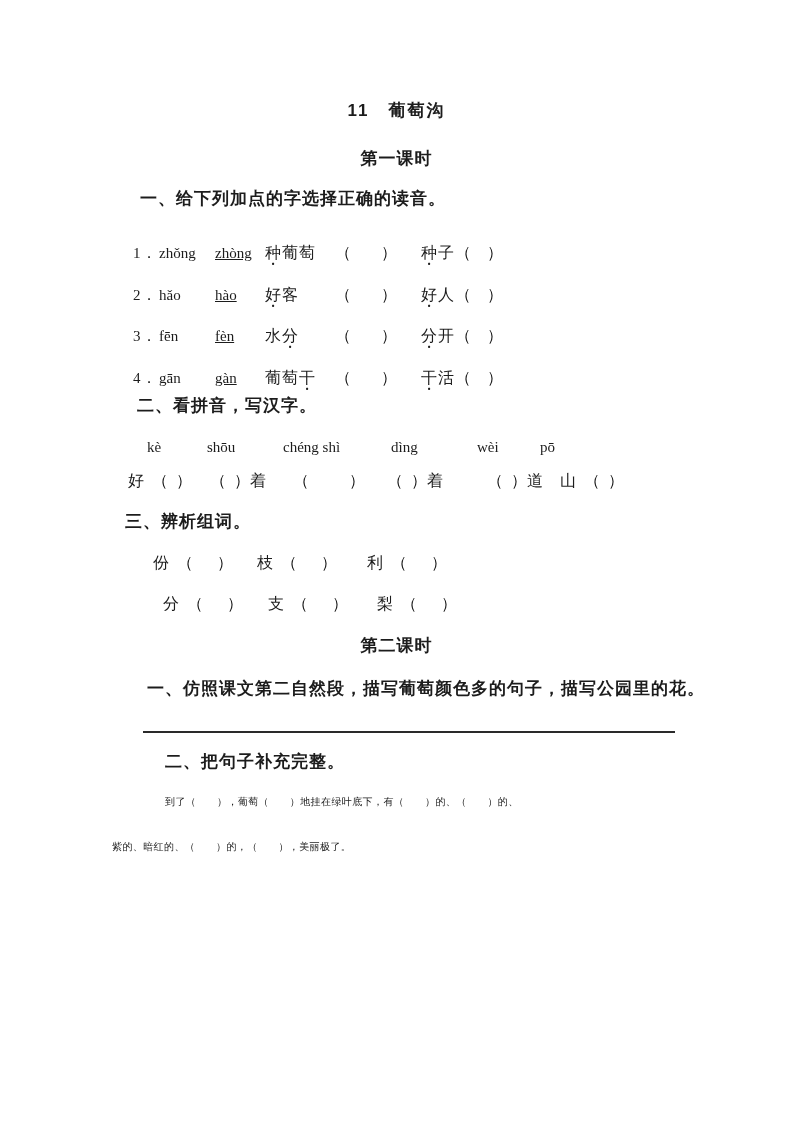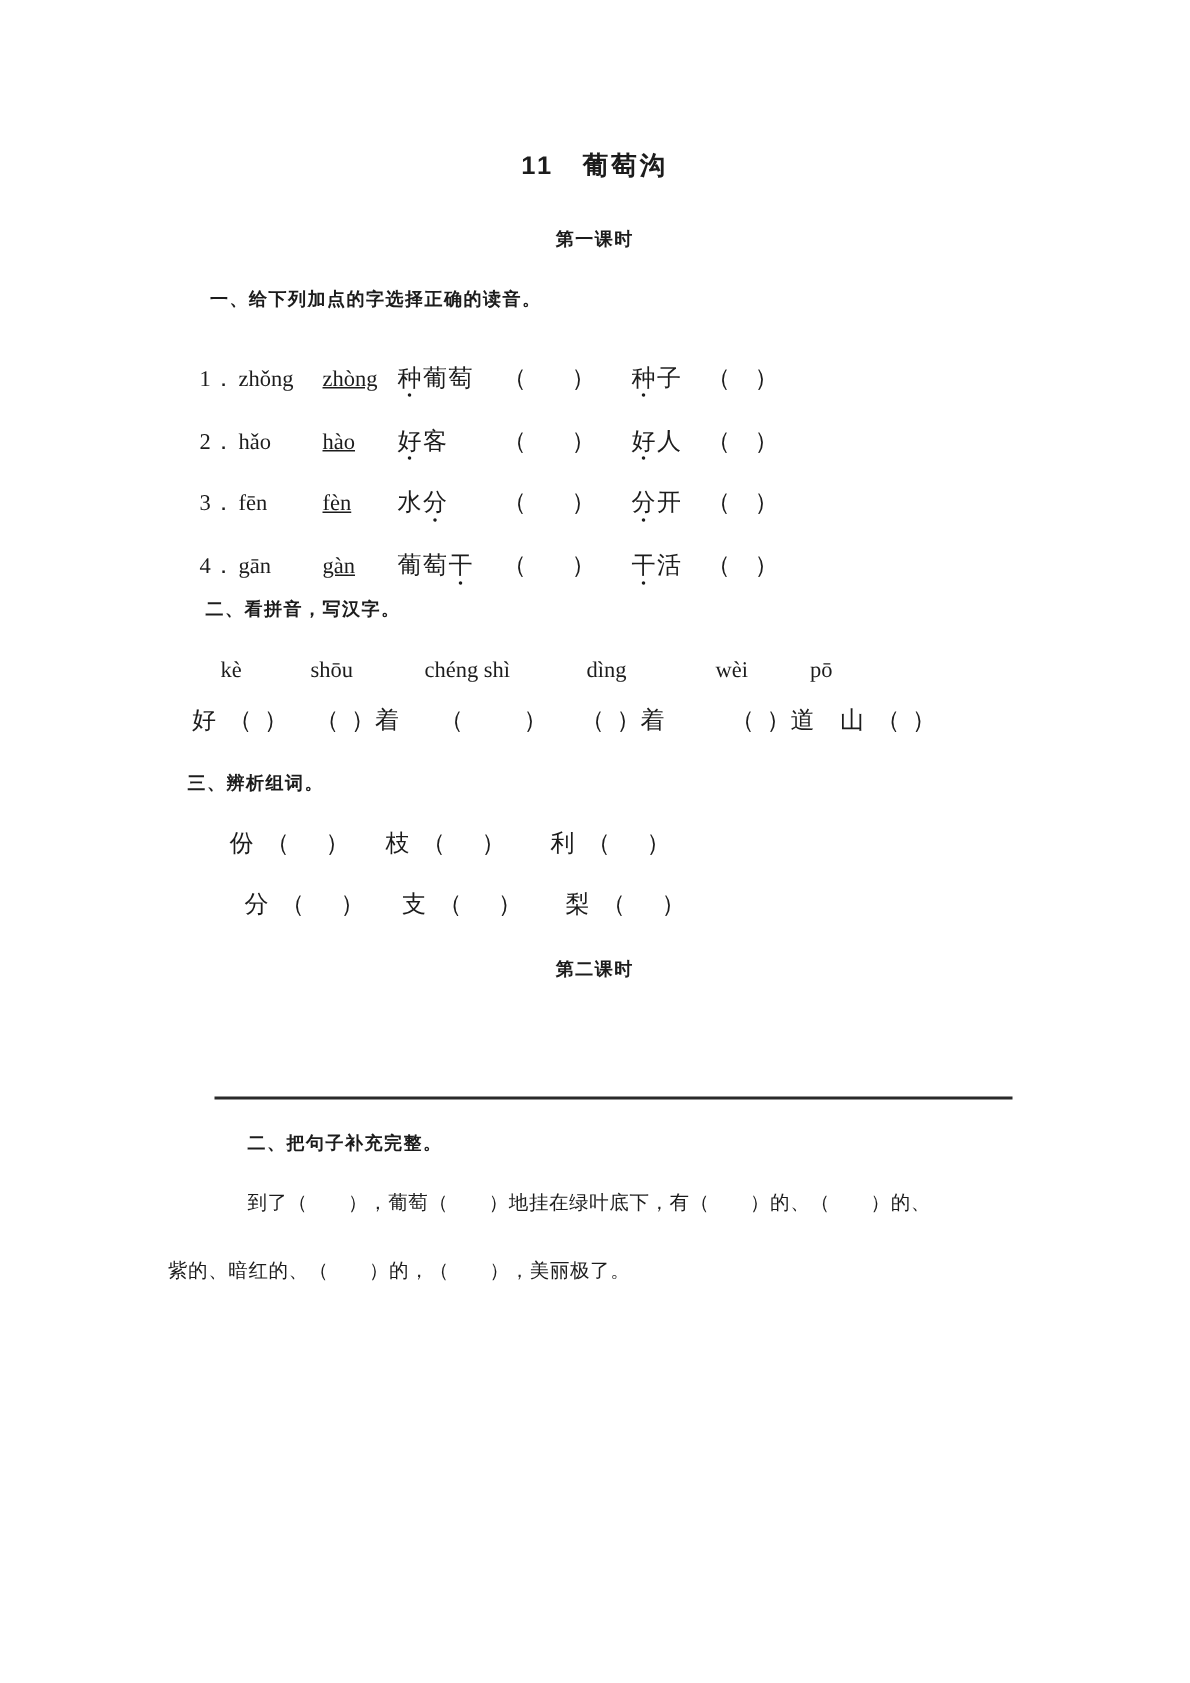--- a/index.html
+++ b/index.html
@@ -9,47 +9,47 @@
     margin:0 auto;
     background:#ffffff;
     color:#1c1c1c;
     overflow:hidden;
   }
   .abs{position:absolute;line-height:20px;white-space:nowrap;}
   .t-center{position:absolute;left:0;right:0;text-align:center;line-height:20px;white-space:nowrap;}
   .hei{font-family:"Liberation Sans","DejaVu Sans",sans-serif;font-weight:700;}
   .song{font-family:"Liberation Serif","DejaVu Serif",serif;font-weight:400;}
   .fs17{font-size:17px;letter-spacing:2px;}
-  .fs16{font-size:12px;letter-spacing:1px;}
+  .fs16{font-size:17px;letter-spacing:1px;}
   .fs14{font-size:15px;}
   
   .row{left:133px;display:flex;align-items:baseline;font-size:16px;}
   .c-num{width:26px;font-size:15px;letter-spacing:1px;}
   .c-py1{width:56px;font-size:15px;margin-top:13px;}
   .c-py2{width:50px;font-size:15px;text-decoration:underline;}
   .c-w1{width:70px;letter-spacing:1px;}
-  .c-w2{width:50px;margin-left:24px;letter-spacing:1px;}
+  .c-w2{width:50px;margin-left:8px;letter-spacing:1px;text-align:right;}
   
   .pa{display:inline-flex;justify-content:space-between;vertical-align:baseline;}
   .pa40{width:40px;}
   .pa48{width:48px;}
   .pa56{width:56px;}
   .pa62{width:62px;}
   .pa72{width:72px;}
   .ml6{margin-left:8px;}
   
   .zd{position:relative;display:inline-block;}
   .zd::after{
     content:"·";
     position:absolute;left:50%;bottom:-0.62em;
     transform:translateX(-50%);
     font-size:14px;font-weight:700;line-height:1;
   }
   .hline{position:absolute;border-top:2px solid #2a2a2a;height:0;}
-  .sent{font-size:13px;letter-spacing:0.4px;}
+  .sent{font-size:10px;letter-spacing:0.4px;}
 </style>
 </head>
 <body>
 
 <div class="page">
 
   <div class="t-center hei fs17" style="top:101px">11　葡萄沟</div>
 
   <div class="t-center hei fs16" style="top:149px">第一课时</div>
 
@@ -176,20 +176,21 @@
         <span>（</span>
         <span>）</span>
       </span></span>
   <span class="abs song" style="top:594px;left:377px;font-size:16px"><span>梨</span><span class="pa pa56 ml6">
         <span>（</span>
         <span>）</span>
       </span></span>
 
   <div class="t-center hei fs16" style="top:636px">第二课时</div>
 
+  <div class="abs hei fs16" style="top:679px;left:147px">一、仿照课文第二自然段，描写葡萄颜色多的句子，描写公园里的花。</div>
 
   <div class="hline" style="top:731px;left:143px;width:532px"></div>
 
   <div class="abs hei fs16" style="top:752px;left:165px">二、把句子补充完整。</div>
 
   <div class="abs song sent" style="top:792px;left:165px">到了（　　），葡萄（　　）地挂在绿叶底下，有（　　）的、（　　）的、</div>
   <div class="abs song sent" style="top:837px;left:112px">紫的、暗红的、（　　）的，（　　），美丽极了。</div>
 
 </div>
 

